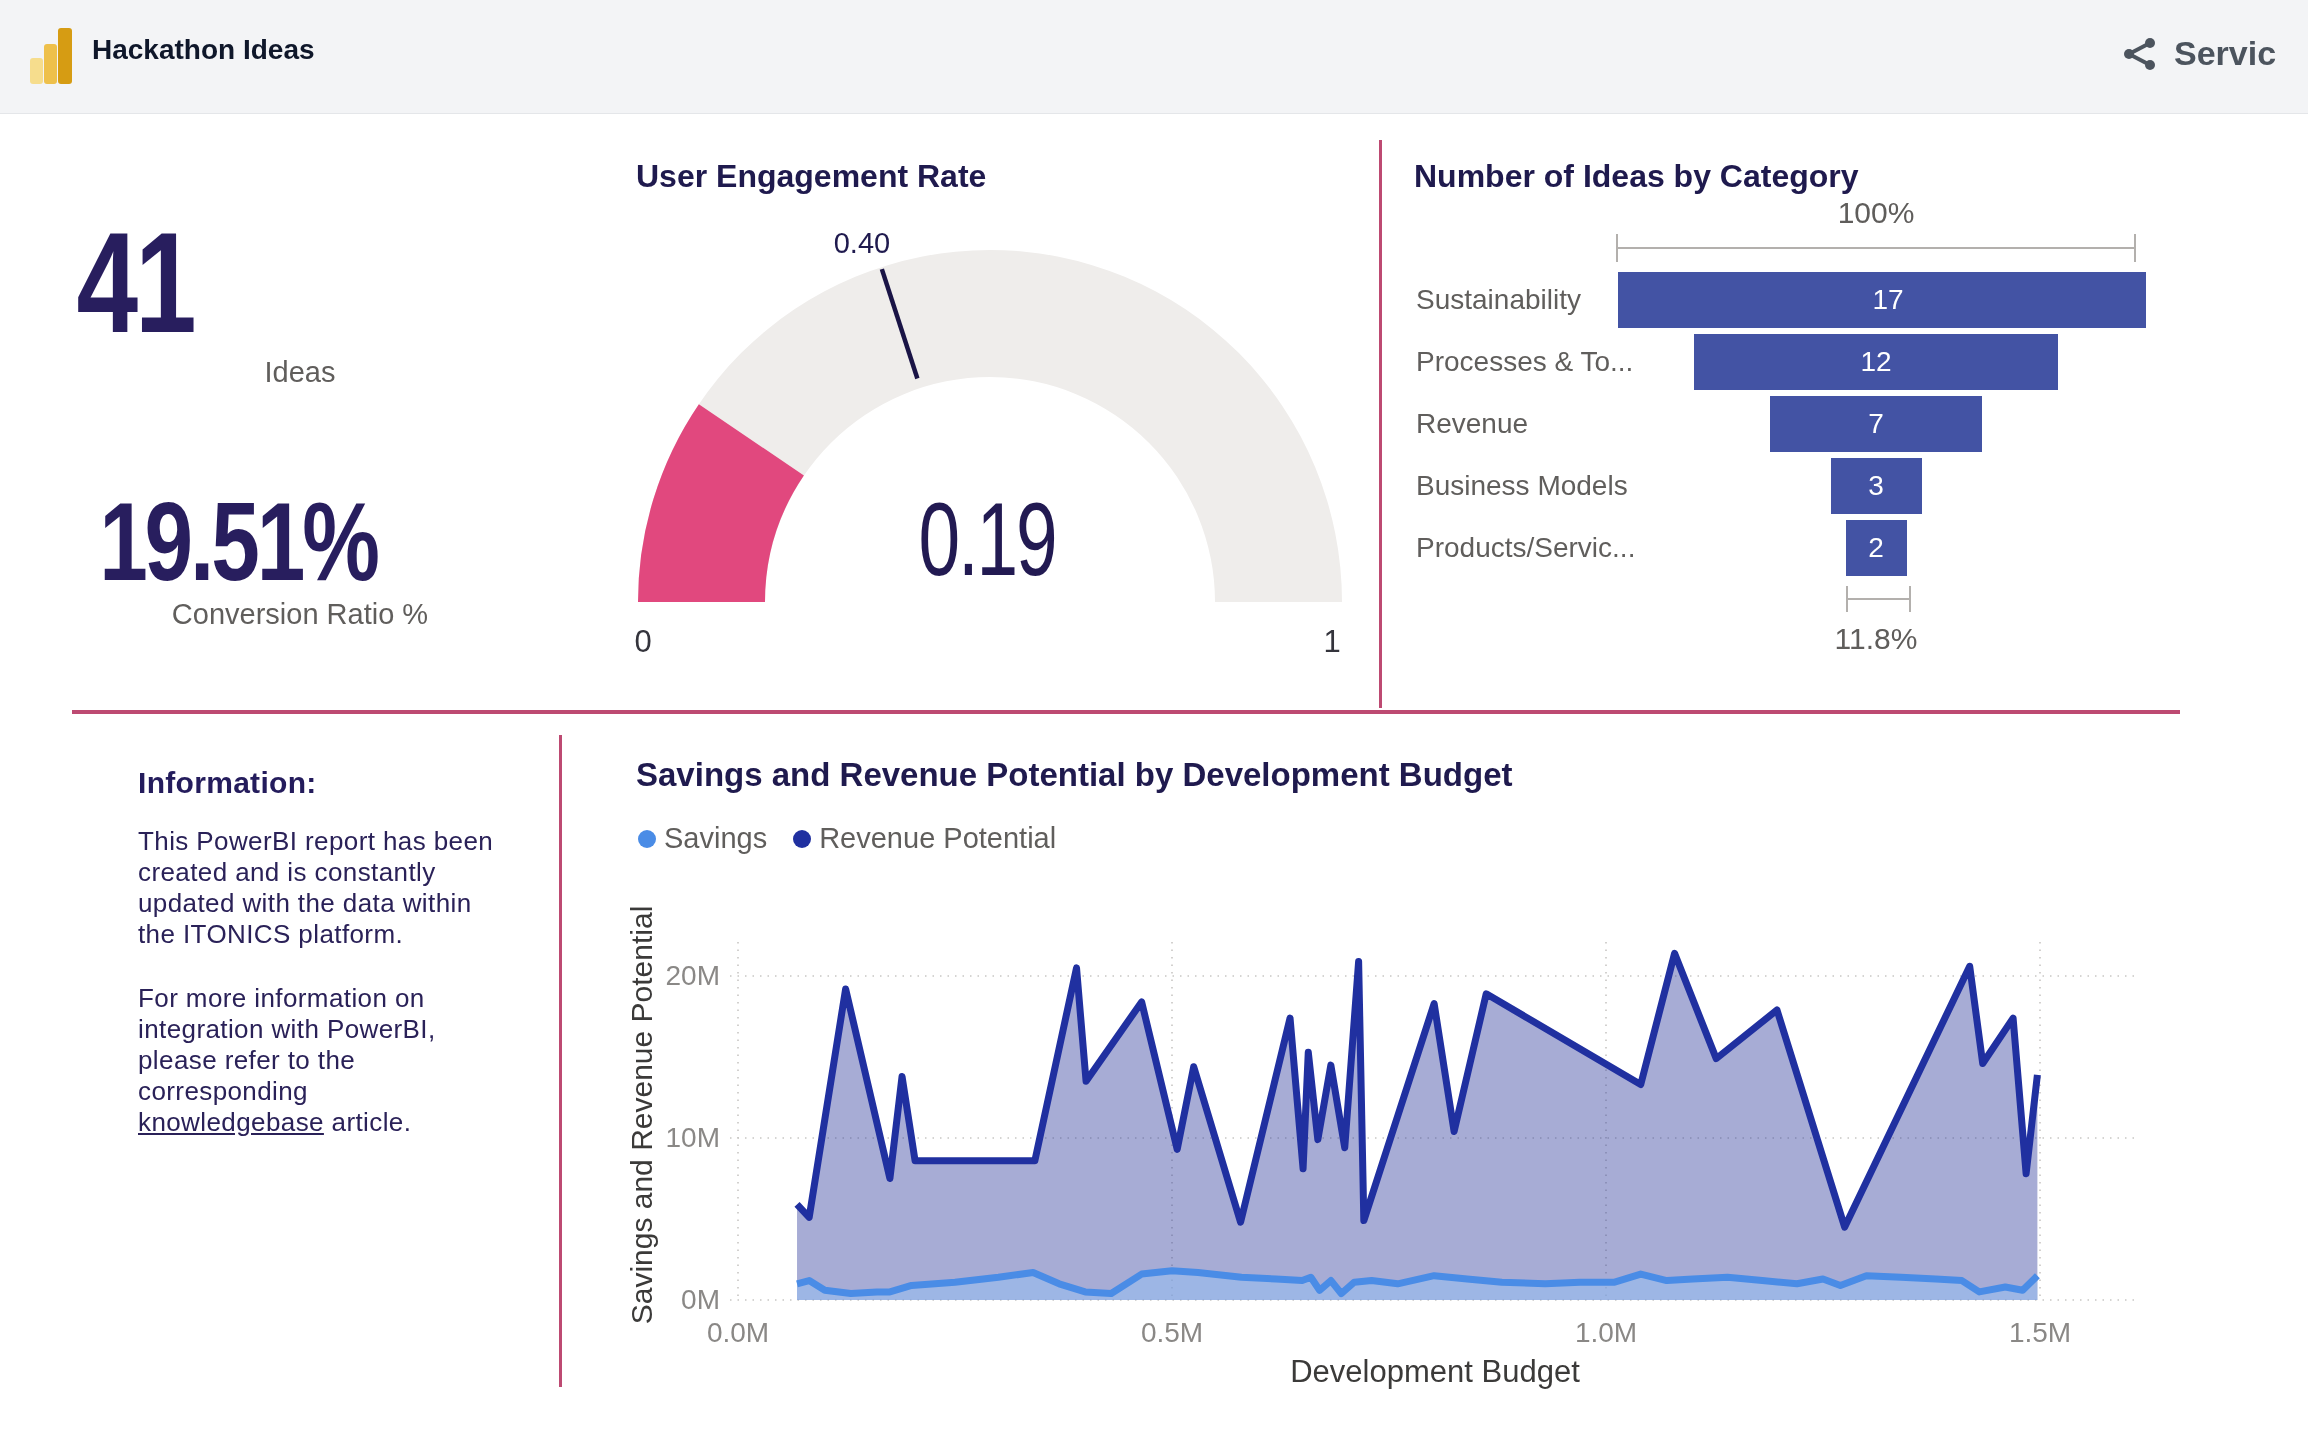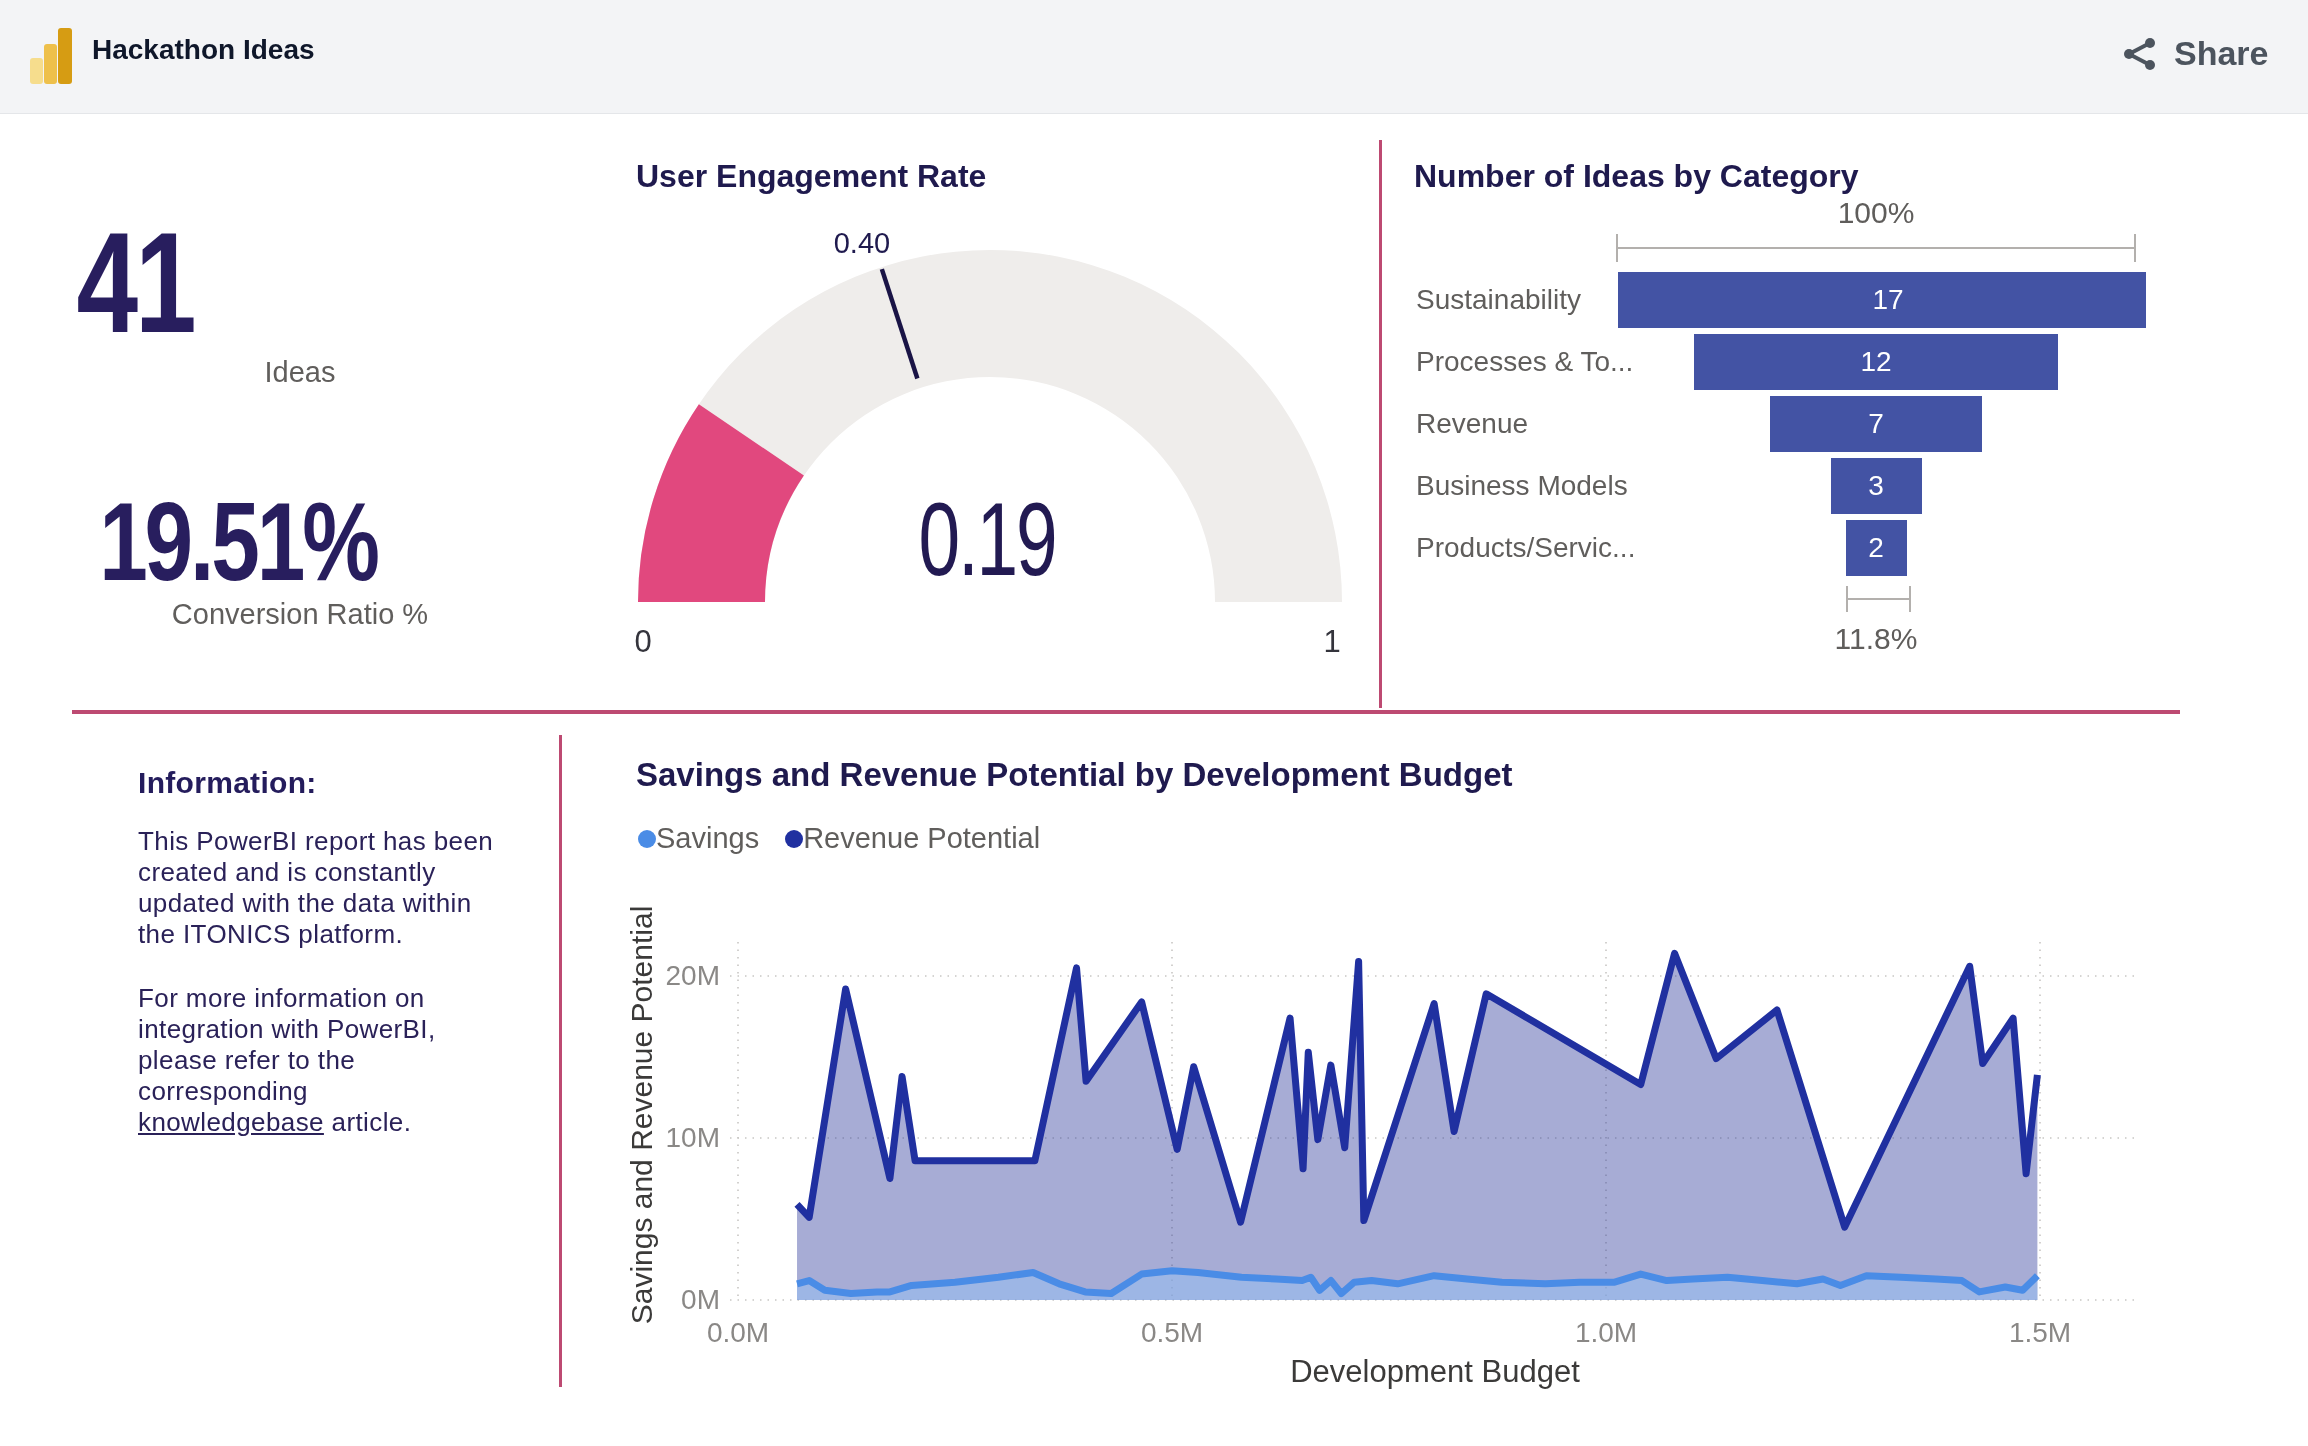--- a/index.html
+++ b/index.html
@@ -34,21 +34,21 @@
   .funnel-val{color:#ffffff;font-size:28px;}
 
   
   .info-head{position:absolute;left:138px;top:766px;font-size:30px;font-weight:700;color:#241c5c;letter-spacing:.3px;}
   .info-body{position:absolute;left:138px;top:826px;width:360px;color:#2a2158;font-size:26px;line-height:31px;letter-spacing:.4px;}
   .info-body p{margin:0 0 33px 0;}
   .info-link{text-decoration:underline;color:#2a2158;}
 
   
   .legend{position:absolute;left:638px;top:822px;display:flex;align-items:center;gap:26px;}
-  .legend-item{display:flex;align-items:center;}
+  .legend-item{display:flex;align-items:center;gap:8px;}
   .legend-dot{width:18px;height:18px;border-radius:50%;}
   .legend-lbl{font-size:29px;color:#605e5c;}
 
   svg text{font-family:"Liberation Sans", sans-serif;}
 </style>
 </head>
 <body>
 
 <div id="canvas">
 
@@ -60,21 +60,21 @@
     </svg>
     <div class="header-title">Hackathon Ideas</div>
     <div class="share">
       <svg width="36" height="36" viewBox="0 0 36 36">
         <circle cx="28" cy="7" r="5" fill="#4c545e"></circle>
         <circle cx="7" cy="18" r="5" fill="#4c545e"></circle>
         <circle cx="28" cy="29" r="5" fill="#4c545e"></circle>
         <line x1="7" y1="18" x2="28" y2="7" stroke="#4c545e" stroke-width="4"></line>
         <line x1="7" y1="18" x2="28" y2="29" stroke="#4c545e" stroke-width="4"></line>
       </svg>
-      <span class="share-label">Share</span>
+      <span class="share-label">Servic</span>
     </div>
   </div>
 
   <div class="kpi-num" style="top:212px;font-size:142px;"><span>41</span></div>
   <div class="kpi-lbl" style="top:356px;">Ideas</div>
   <div class="kpi-num" style="top:486px;font-size:112px;"><span>19.51%</span></div>
   <div class="kpi-lbl" style="top:598px;">Conversion Ratio %</div>
 
   <div class="section-title" style="left:636px;top:158px;">User Engagement Rate</div>
   <svg id="gauge-svg" style="position:absolute;left:600px;top:160px;" width="780" height="500" viewBox="0 0 780 500">

